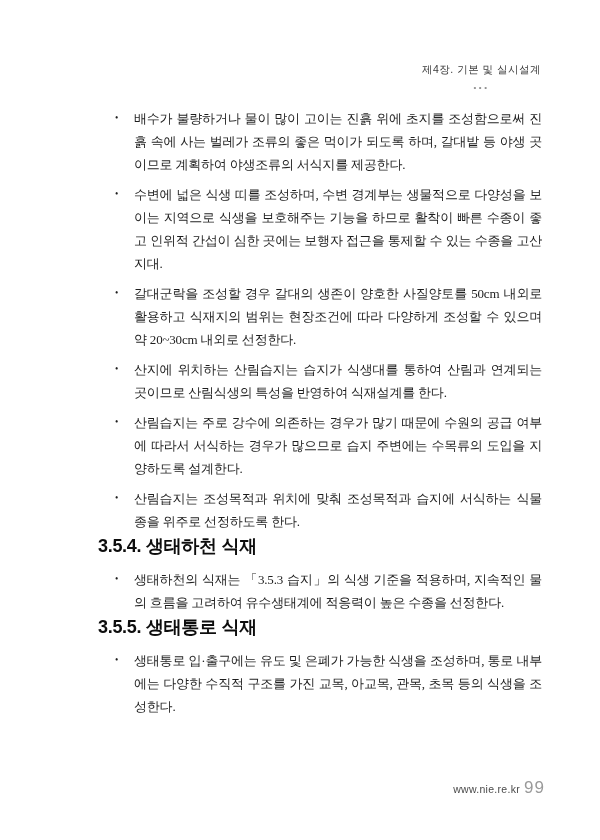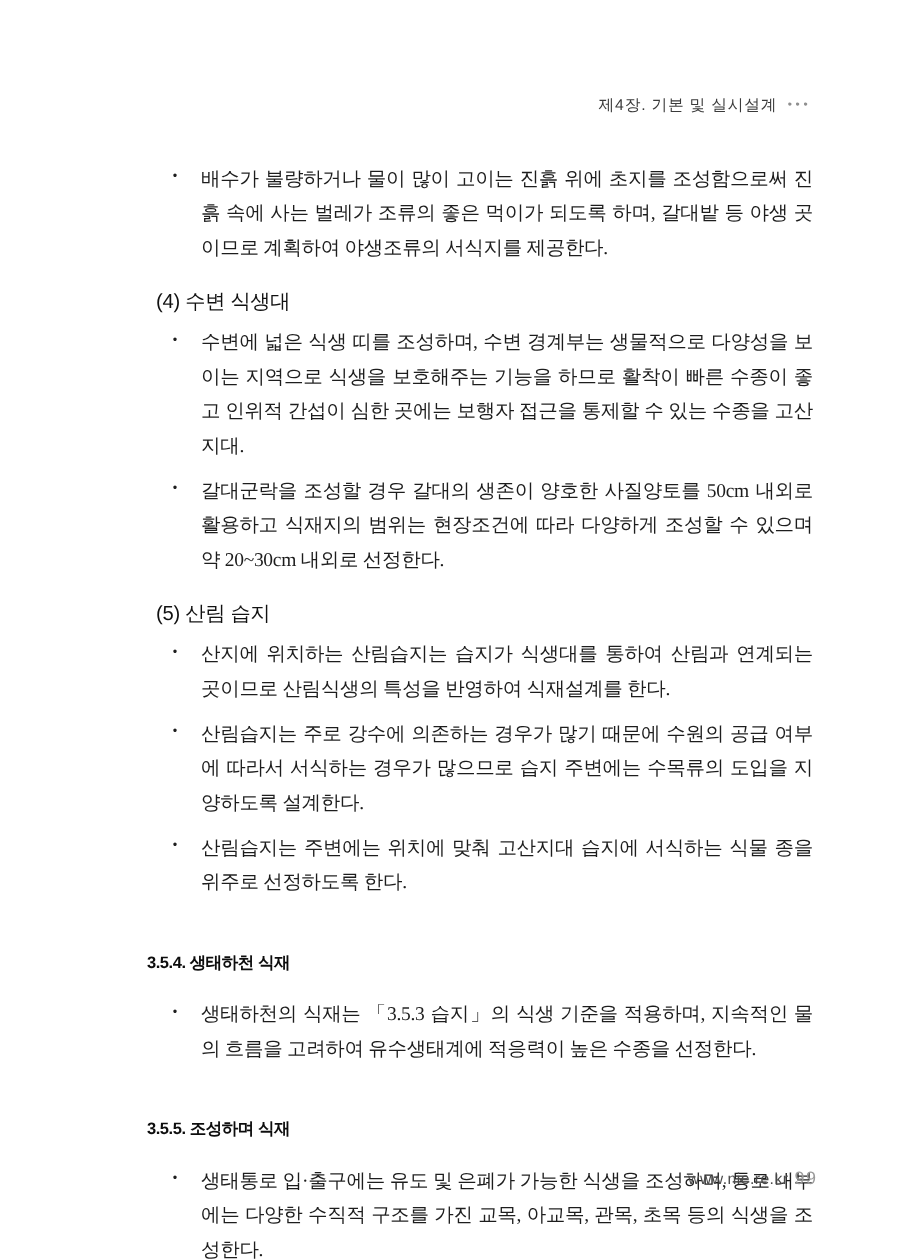--- a/index.html
+++ b/index.html
@@ -12,21 +12,21 @@
     overflow:hidden;
   }
   .page{position:absolute;inset:0;background:#fff;}
 
   
   .running-header{
     position:absolute;top:63px;right:59px;
     font-family:"Liberation Sans","DejaVu Sans",sans-serif;
     font-size:10.5px;font-weight:500;color:#3a3a3a;
     letter-spacing:0.5px;
-    display:flex;align-items:center;gap:7px;
+    display:flex;align-items:center;gap:7px;flex-direction:column;
   }
   .running-header .dots{
     color:#8f8f8f;font-size:8px;letter-spacing:2.5px;
     position:relative;top:-1px;
   }
 
   
   .content{
     position:absolute;left:112px;right:58px;top:100px;
   }
@@ -53,82 +53,80 @@
     margin-top:13px;
     margin-left:-8px;
     font-family:"Liberation Sans","DejaVu Sans",sans-serif;
     font-size:13.5px;line-height:24px;
     font-weight:500;color:#111;
     letter-spacing:-0.2px;
   }
   .sub-heading + .bullet{margin-top:3px;}
 
   .section-heading{
-    margin-top:31px;
+    margin-top:1px;
     margin-left:-14px;
     font-family:"Liberation Sans","DejaVu Sans",sans-serif;
-    font-size:11px;line-height:24px;
+    font-size:18px;line-height:24px;
     font-weight:700;color:#0d0d0d;
     letter-spacing:-0.3px;
   }
   .section-heading + .bullet{margin-top:10px;}
   .section-heading + .sub-heading{margin-top:9px;}
 
   
   .footer{
     position:absolute;right:55px;top:778px;
     display:flex;align-items:baseline;gap:4px;
     font-family:"Liberation Sans","DejaVu Sans",sans-serif;
   }
   .footer .site{font-size:10.5px;color:#4a4a4a;letter-spacing:0.3px;}
-  .footer .pagenum{font-size:12px;color:#9a9a9a;letter-spacing:1px;}
+  .footer .pagenum{font-size:17px;color:#9a9a9a;letter-spacing:1px;}
 </style>
 </head>
 <body>
 
 <div class="page">
 
   <div class="running-header">
     <span>제4장. 기본 및 실시설계</span>
     <span class="dots">•••</span>
   </div>
 
   <div class="content" id="content">
       <div class="bullet">
         <span class="dot">•</span>
         <span class="text">배수가 불량하거나 물이 많이 고이는 진흙 위에 초지를 조성함으로써 진흙 속에 사는 벌레가 조류의 좋은 먹이가 되도록 하며, 갈대밭 등 야생 곳이므로 계획하여 야생조류의 서식지를 제공한다.</span>
       </div>
-      <div class="sub-heading">(4) 수변 식생대</div>
       <div class="bullet">
         <span class="dot">•</span>
         <span class="text">수변에 넓은 식생 띠를 조성하며, 수변 경계부는 생물적으로 다양성을 보이는 지역으로 식생을 보호해주는 기능을 하므로 활착이 빠른 수종이 좋고 인위적 간섭이 심한 곳에는 보행자 접근을 통제할 수 있는 수종을 고산지대.</span>
       </div>
       <div class="bullet">
         <span class="dot">•</span>
         <span class="text">갈대군락을 조성할 경우 갈대의 생존이 양호한 사질양토를 50cm 내외로 활용하고 식재지의 범위는 현장조건에 따라 다양하게 조성할 수 있으며 약 20~30cm 내외로 선정한다.</span>
       </div>
-      <div class="sub-heading">(5) 산림 습지</div>
       <div class="bullet">
         <span class="dot">•</span>
         <span class="text">산지에 위치하는 산림습지는 습지가 식생대를 통하여 산림과 연계되는 곳이므로 산림식생의 특성을 반영하여 식재설계를 한다.</span>
       </div>
       <div class="bullet">
         <span class="dot">•</span>
         <span class="text">산림습지는 주로 강수에 의존하는 경우가 많기 때문에 수원의 공급 여부에 따라서 서식하는 경우가 많으므로 습지 주변에는 수목류의 도입을 지양하도록 설계한다.</span>
       </div>
       <div class="bullet">
         <span class="dot">•</span>
-        <span class="text">산림습지는 주변에는 위치에 맞춰 고산지대 습지에 서식하는 식물 종을 위주로 선정하도록 한다.</span>
+        <span class="text">산림습지는 조성목적과 위치에 맞춰 조성목적과 습지에 서식하는 식물 종을 위주로 선정하도록 한다.</span>
       </div>
       <div class="section-heading">3.5.4. 생태하천 식재</div>
       <div class="bullet">
         <span class="dot">•</span>
         <span class="text">생태하천의 식재는 「3.5.3 습지」의 식생 기준을 적용하며, 지속적인 물의 흐름을 고려하여 유수생태계에 적응력이 높은 수종을 선정한다.</span>
       </div>
-      <div class="section-heading">3.5.5. 조성하며 식재</div>
+      <div class="section-heading">3.5.5. 생태통로 식재</div>
       <div class="bullet">
         <span class="dot">•</span>
         <span class="text">생태통로 입·출구에는 유도 및 은폐가 가능한 식생을 조성하며, 통로 내부에는 다양한 수직적 구조를 가진 교목, 아교목, 관목, 초목 등의 식생을 조성한다.</span>
       </div>
     </div>
 
   <div class="footer">
     <span class="site">www.nie.re.kr</span>
     <span class="pagenum">99</span>
   </div>

